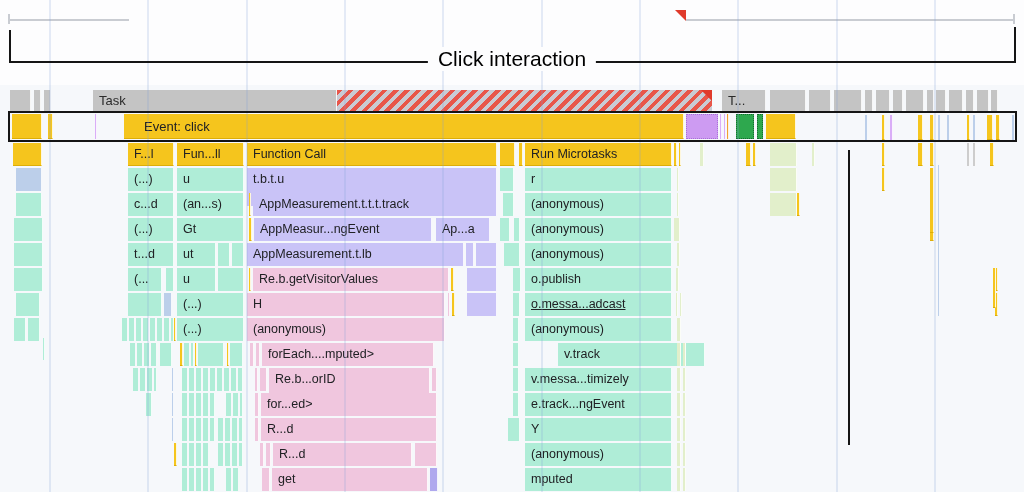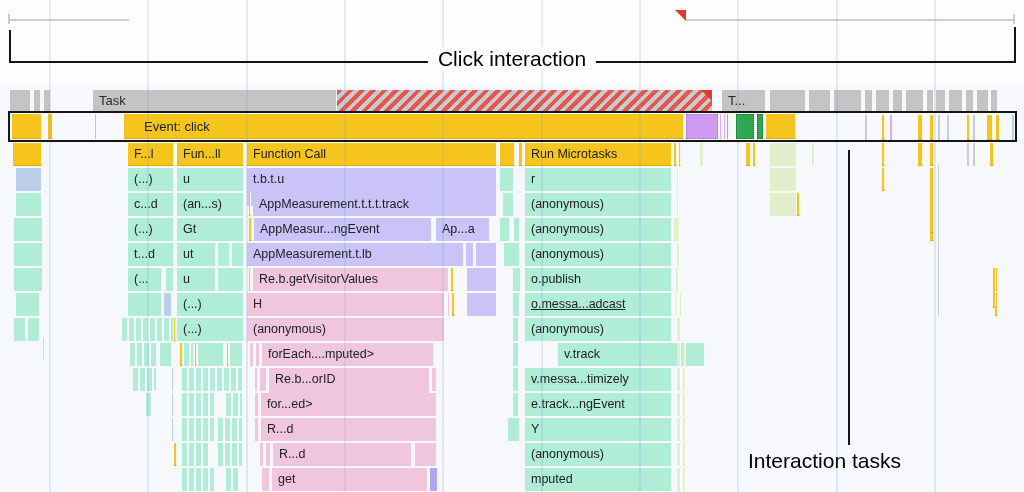--- a/index.html
+++ b/index.html
@@ -287,14 +287,13 @@
       <div class="seg c-lb" style="left: 973px; top: 115px; width: 3px; height: 25px; padding: 0px;"></div>
       <div class="seg c-y" style="left: 987px; top: 115px; width: 6px; height: 25px; padding: 0px;"></div>
       <div class="seg c-y" style="left: 996px; top: 115px; width: 4px; height: 25px; padding: 0px;"></div>
       <div class="seg c-lb" style="left: 1012px; top: 115px; width: 3px; height: 25px; padding: 0px;"></div>
       <div class="seg c-y" style="left: 930px; top: 188px; width: 4px; height: 45px; padding: 0px;"></div>
       <div class="seg c-lb" style="left: 938px; top: 165px; width: 2px; height: 140px; padding: 0px;"></div>
       <div class="seg c-y" style="left: 993px; top: 268px; width: 3px; height: 40px; padding: 0px;"></div>
     </div>
 
   <div class="marker-line" id="marker-line" style="left: 848px; top: 150px; height: 295px;"></div>
-  <div class="anno" id="tasks-anno">Interaction tasks</div>
 </div>
 
 </body></html>

